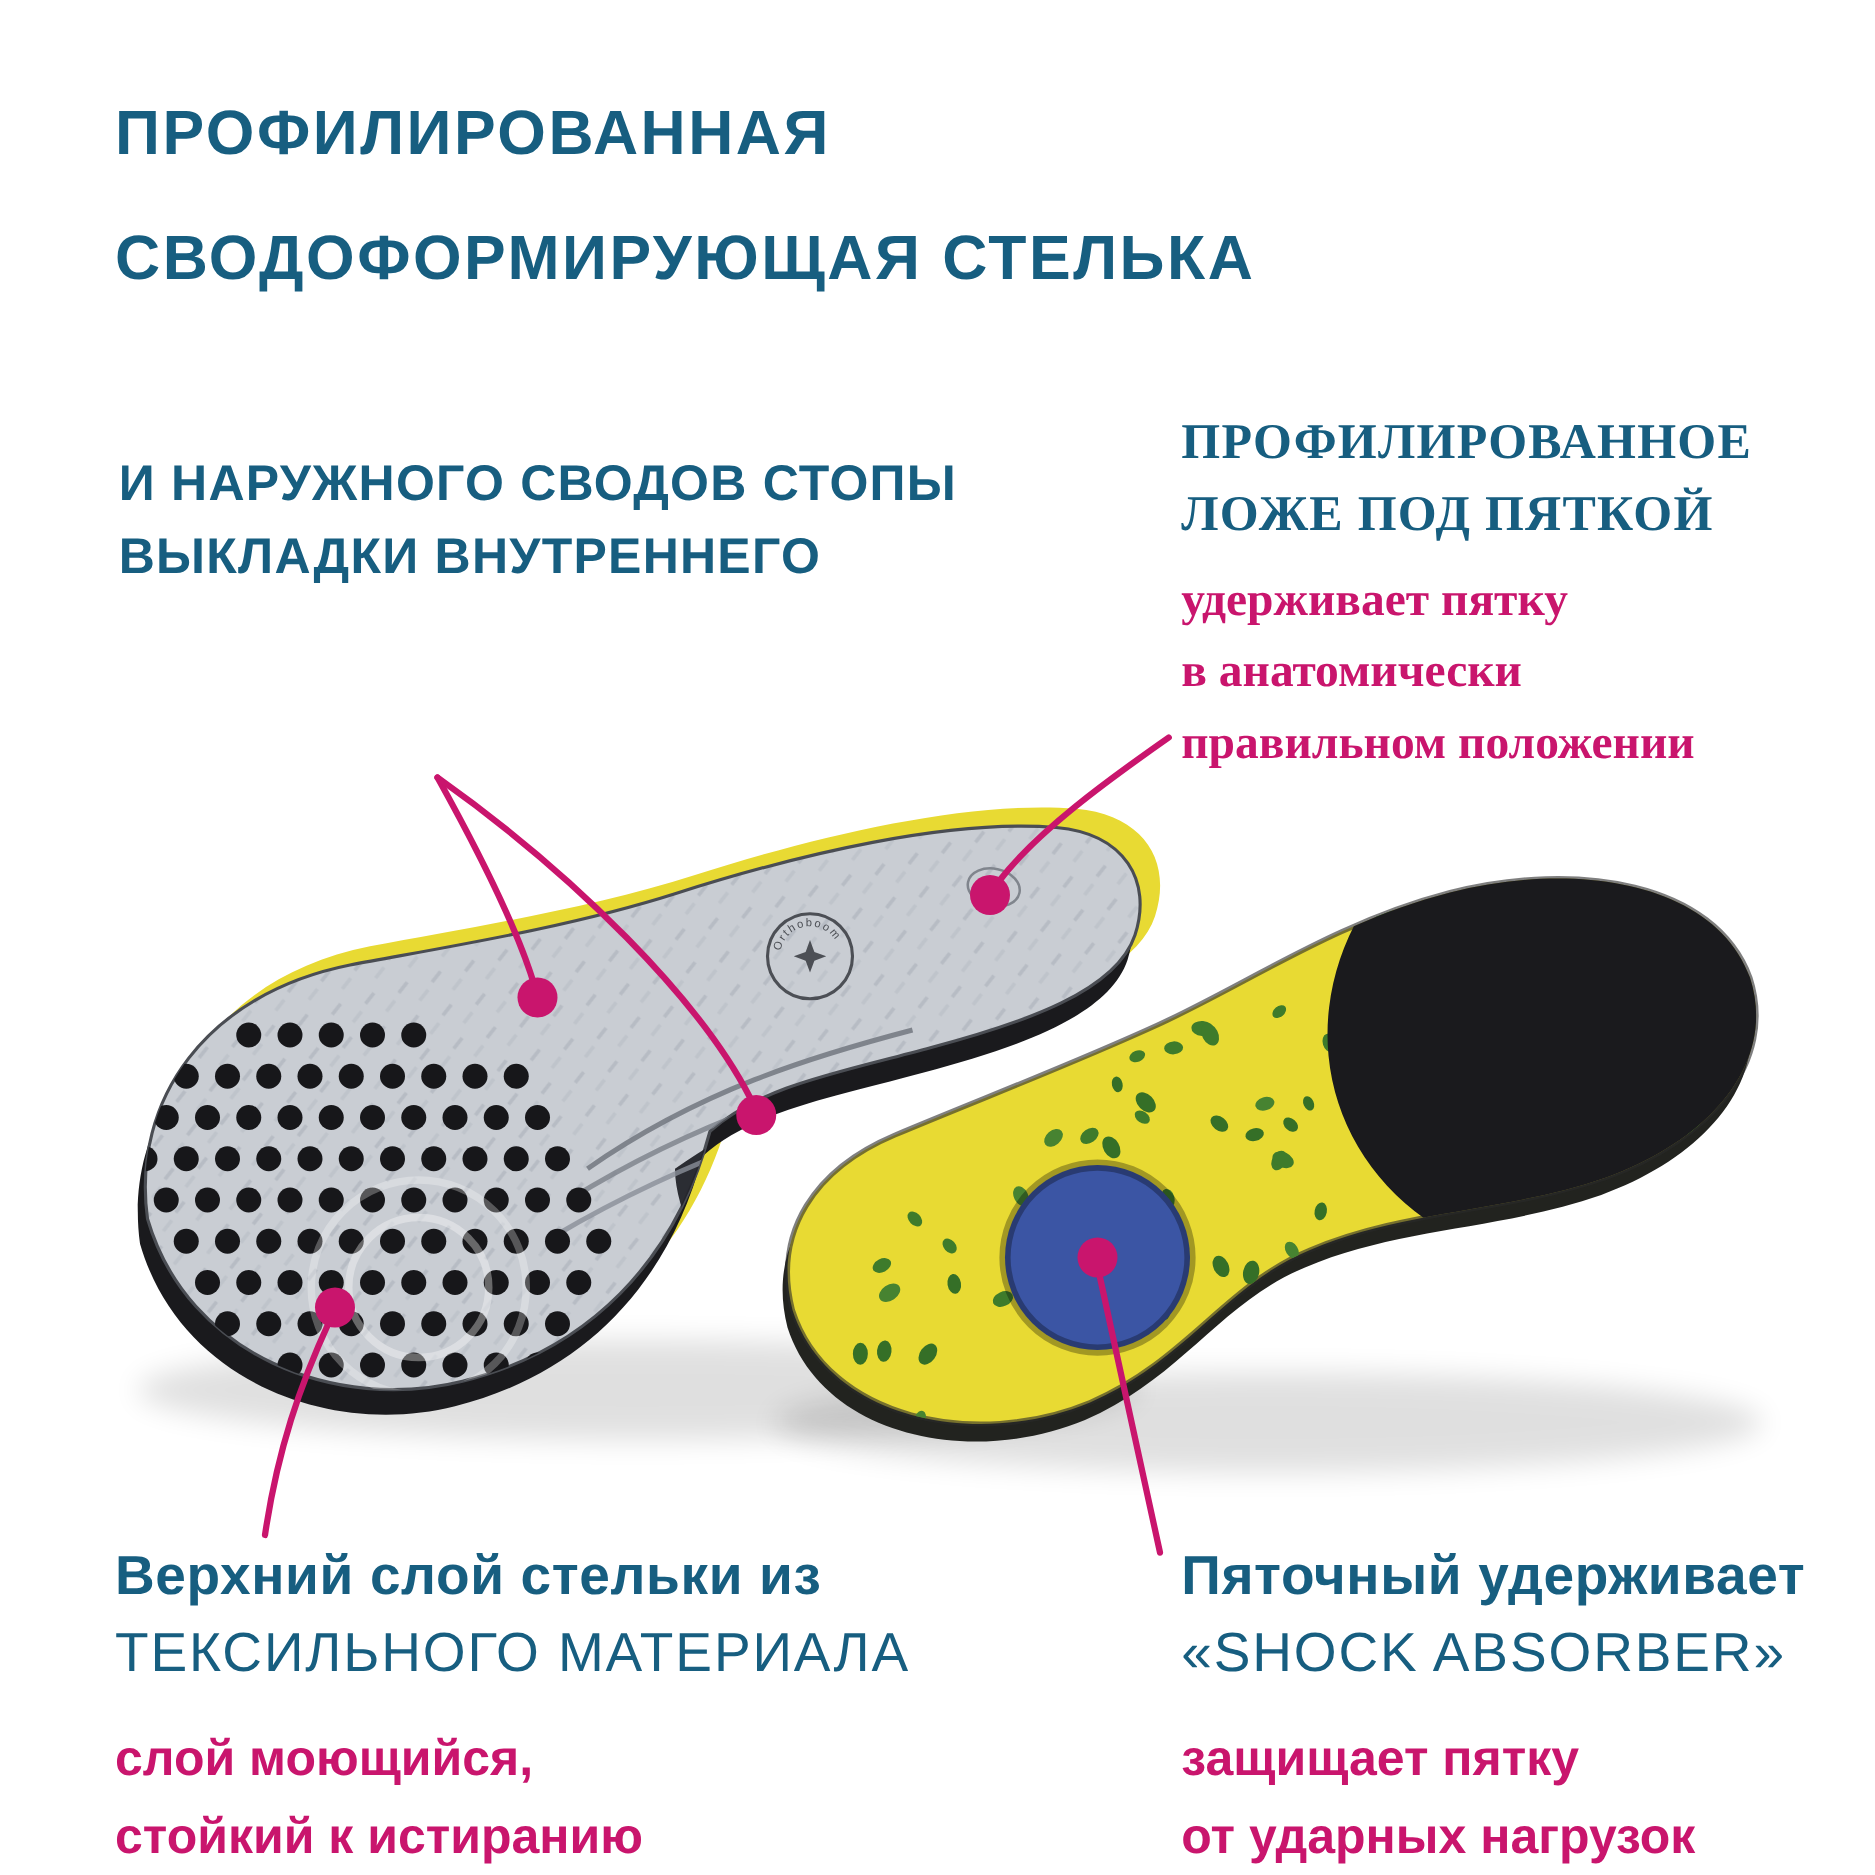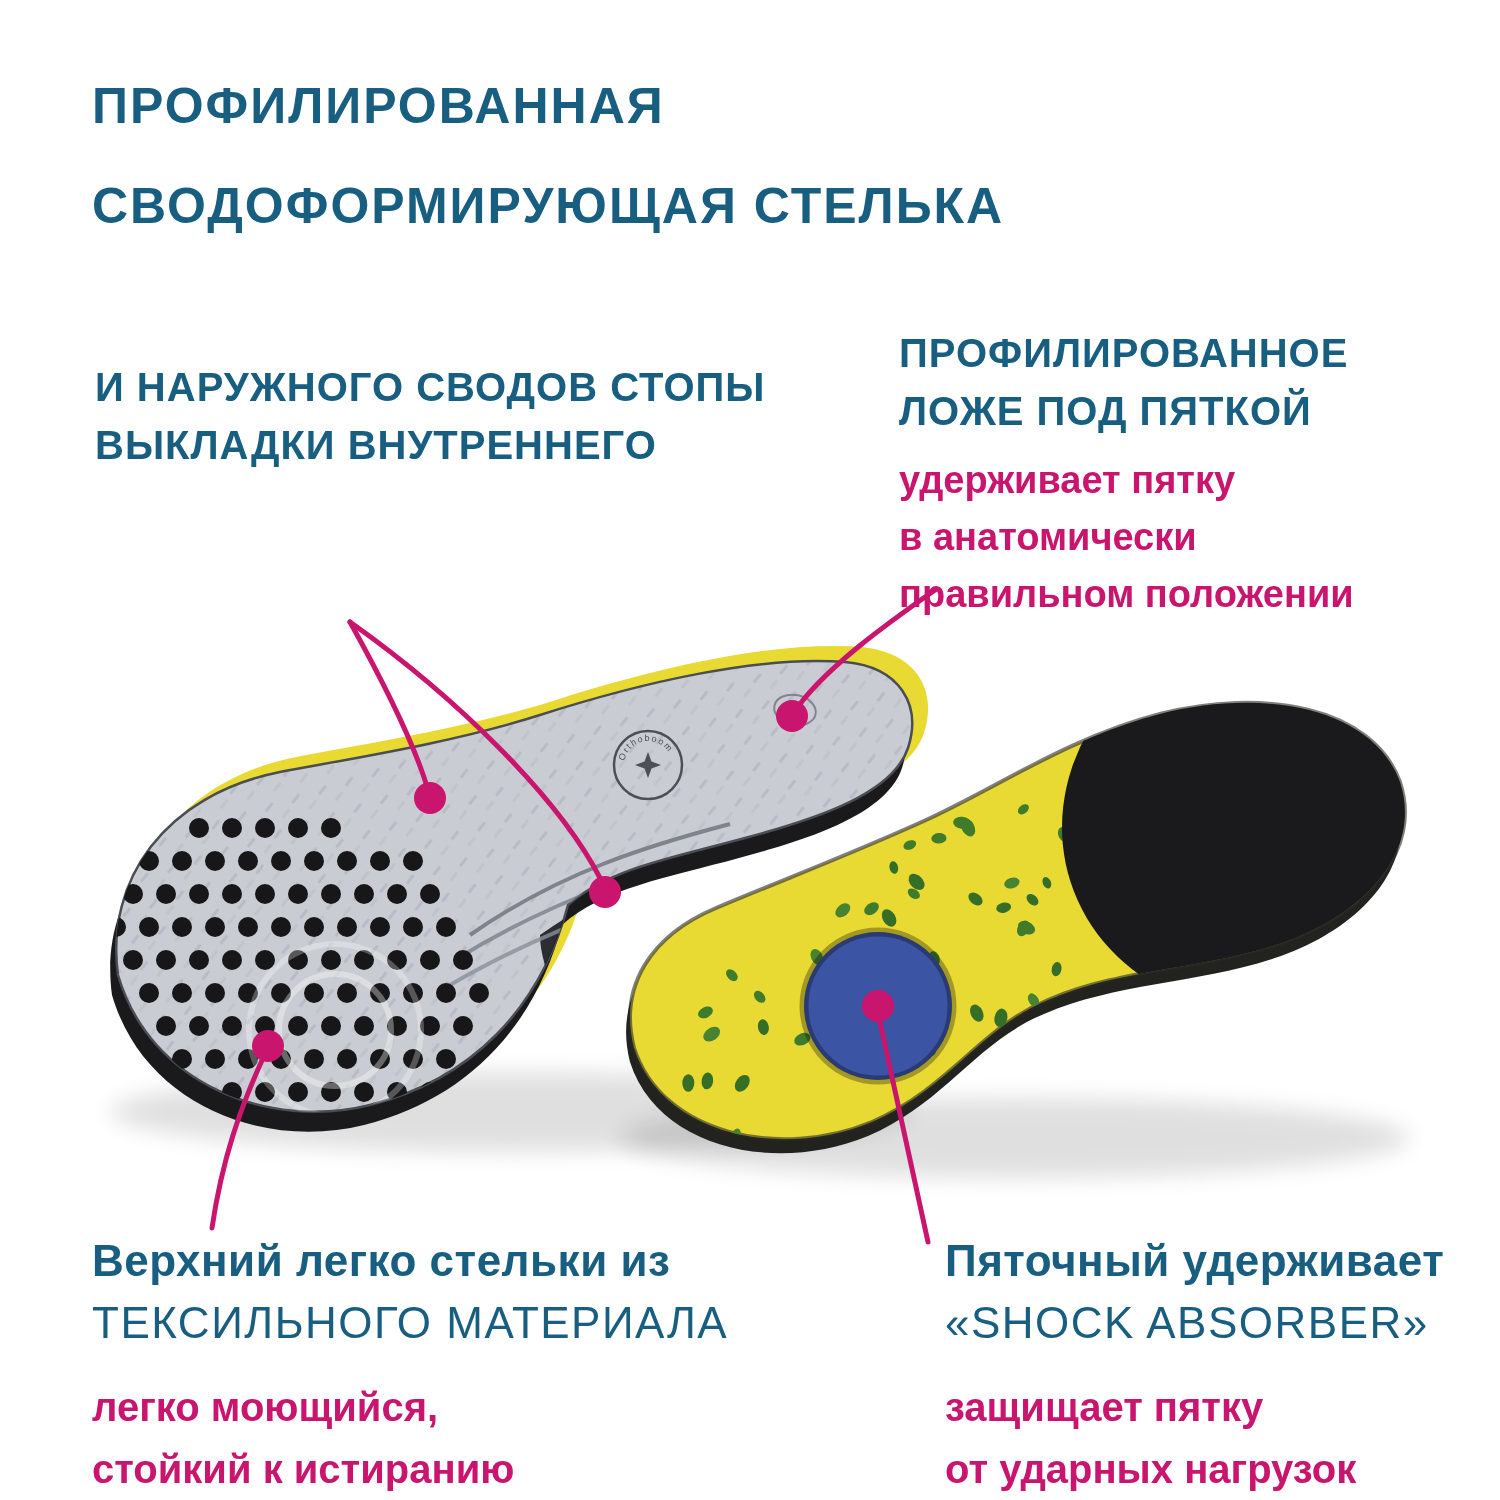--- a/index.html
+++ b/index.html
@@ -20,21 +20,21 @@
     line-height:58px;letter-spacing:1px;
   }
   .callout .body{
     margin:12px 0 0 0;color:var(--magenta);font-size:38px;font-weight:700;
     line-height:57px;
   }
   .callout.bottom h2{font-size:44px;line-height:62px;letter-spacing:0.5px;}
   .callout.bottom h2 .reg{font-weight:400;letter-spacing:1.5px;}
   .callout.bottom .body{font-size:40px;line-height:62px;margin-top:22px;}
   .co-arch{left:95px;top:358px;}
-  .co-heel{left:899px;top:324px;}
+  .co-heel{left:945px;top:324px;font-family:Liberation Serif, serif;}
   .co-textile{left:92px;top:1230px;}
   .co-shock{left:945px;top:1230px;}
 </style>
 </head>
 <body>
 
 <svg id="scene" viewBox="0 0 1500 1500" aria-hidden="true">
   <defs>
     <path id="leftOutline" d="M 118 975 C 105 880 165 795 280 772 C 360 757 455 742 540 715 C 640 683 760 655 845 662 C 900 667 922 705 908 748 C 893 793 820 818 745 838 C 672 858 610 868 568 905 C 540 1010 470 1080 370 1105 C 270 1130 150 1085 118 975 Z"></path>
     <path id="rightOutline" d="M 634 1048 C 618 985 652 935 716 908 C 790 877 856 852 926 820 C 1000 786 1068 738 1160 714 C 1262 688 1372 706 1400 782 C 1422 850 1368 912 1285 942 C 1205 970 1122 968 1048 1000 C 980 1028 950 1088 872 1122 C 780 1160 662 1135 634 1048 Z"></path>
@@ -340,25 +340,25 @@
   </h2>
   <p class="body">
     <span class="line">удерживает пятку</span>
     <span class="line">в анатомически</span>
     <span class="line">правильном положении</span>
   </p>
 </section>
 
 <section class="txt callout bottom co-textile">
   <h2>
-    <span class="line">Верхний легко стельки из</span>
+    <span class="line">Верхний слой стельки из</span>
     <span class="line reg">ТЕКСИЛЬНОГО МАТЕРИАЛА</span>
   </h2>
   <p class="body">
-    <span class="line">легко моющийся,</span>
+    <span class="line">слой моющийся,</span>
     <span class="line">стойкий к истиранию</span>
   </p>
 </section>
 
 <section class="txt callout bottom co-shock">
   <h2>
     <span class="line">Пяточный удерживает</span>
     <span class="line reg">«SHOCK ABSORBER»</span>
   </h2>
   <p class="body">

